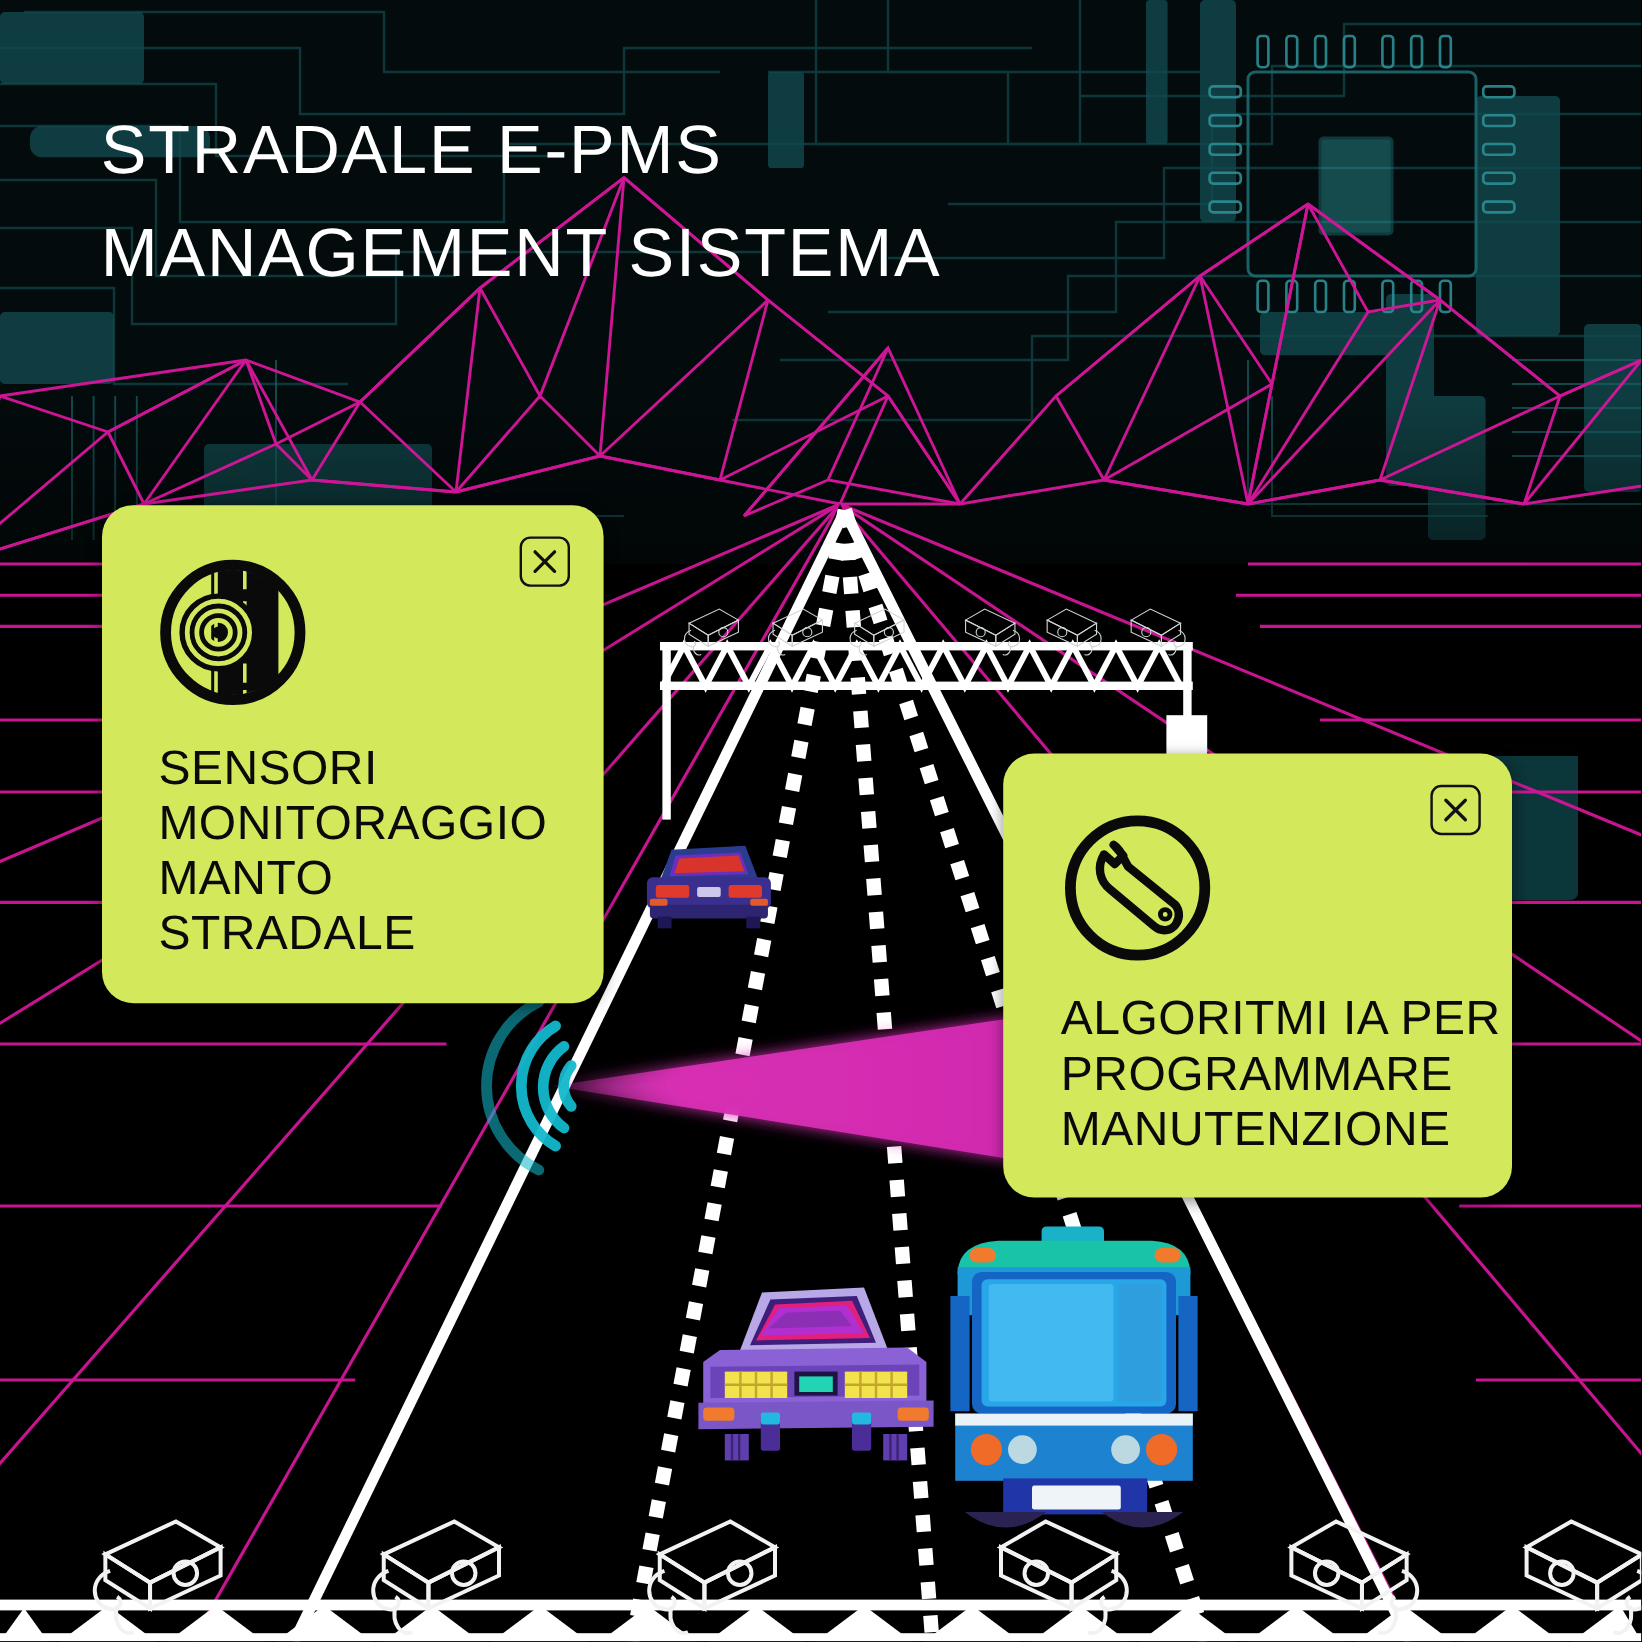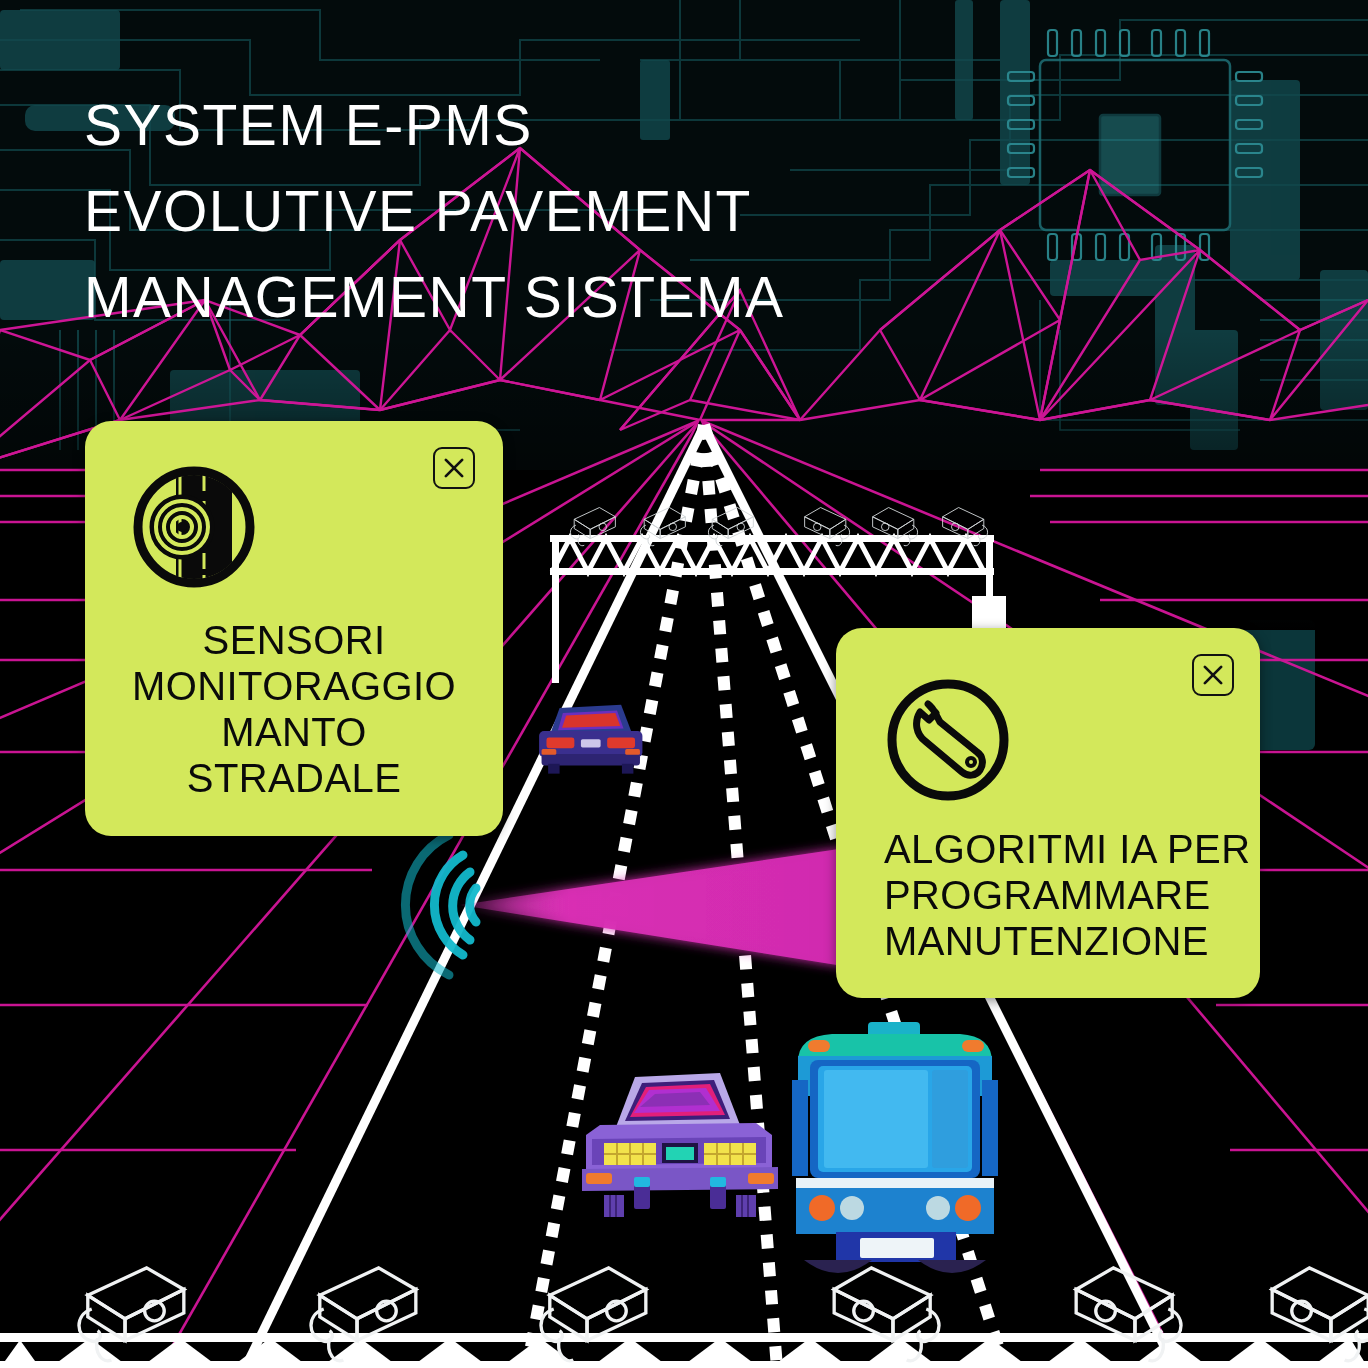--- a/index.html
+++ b/index.html
@@ -65,21 +65,21 @@
 
   .card-text {
     position:absolute;
     color:#0a0a0a;
     font-size:40px;
     line-height:46px;
     letter-spacing:.4px;
     font-family:"Liberation Sans", sans-serif;
     white-space:pre-line;
   }
-  #card-sensors .card-text { left:47px; top:196px;text-align:center; }
+  #card-sensors .card-text { left:47px; top:196px; }
   #card-ai .card-text      { left:48px; top:198px; }
   #bg    { z-index:5; }
   #mountains { z-index:8; }
   #grid  { z-index:9; }
   #road  { z-index:12; }
   #vehicles { z-index:22; }
   #beam  { z-index:18; }
   #gantries { z-index:25; }
 </style>
 </head>
@@ -516,22 +516,21 @@
 
       <rect x="46" y="210" width="120" height="30" fill="#2036a8"></rect>
       <rect x="70" y="216" width="74" height="20" rx="2" fill="#eef4f8"></rect>
 
       <path d="M14 238 Q48 264 82 238 Z" fill="#2a2250"></path>
       <path d="M128 238 Q162 264 196 238 Z" fill="#2a2250"></path>
     </g>
   </svg>
 
   <div id="title-block">
-    <div class="tline">SYSTEM E-PMS</div>
-    <div class="tline">EVOLUTIVE PAVEMENT</div>
+    <div class="tline">STRADALE E-PMS</div>
     <div class="tline">MANAGEMENT SISTEMA</div>
   </div>
 
   <div class="card" id="card-sensors">
     <button class="close-btn" aria-label="close">
       <svg viewBox="0 0 42 42">
         <path d="M12 12 L30 30 M30 12 L12 30" stroke="#111" stroke-width="3" fill="none" stroke-linecap="round"></path>
       </svg>
     </button>
     <div class="card-icon">

